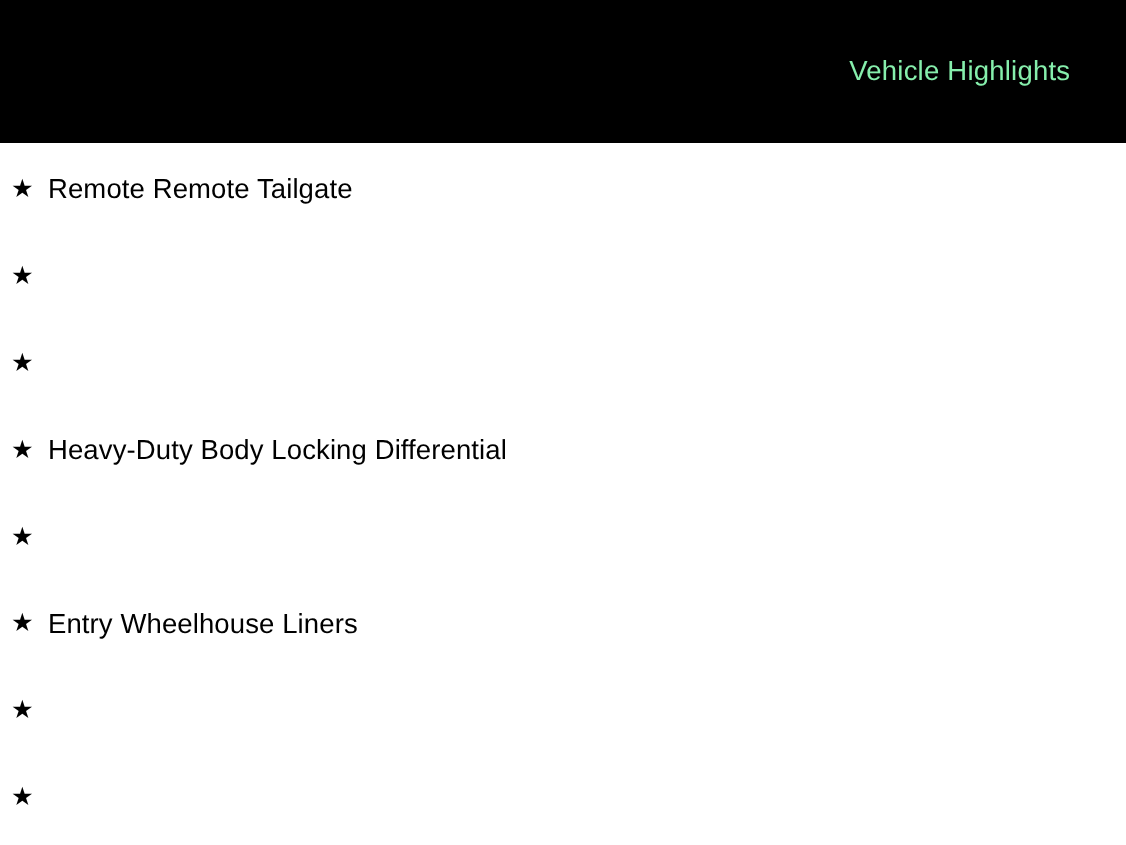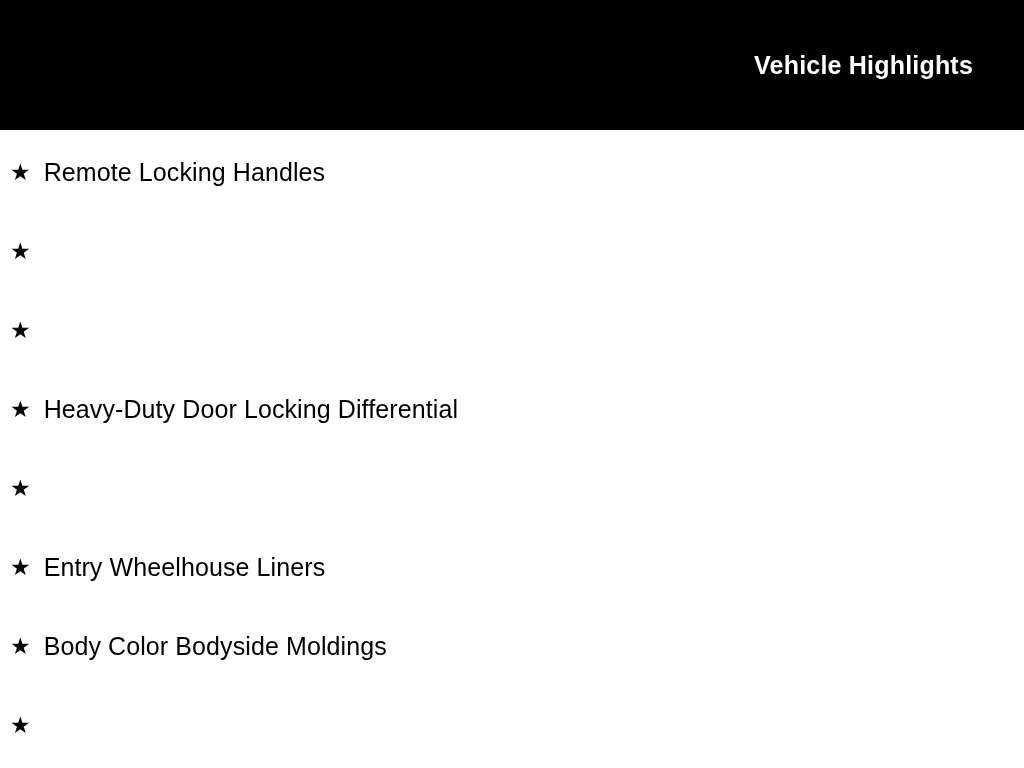--- a/index.html
+++ b/index.html
@@ -20,23 +20,23 @@
   .header-bar {
     width: 100%;
     height: 130px;
     background: #000000;
     display: flex;
     align-items: center;
     justify-content: flex-end;
     padding-right: 51px;
   }
   .header-title {
-    color: #ffffff;
+    color: #86efac;
     font-size: 25px;
-    font-weight: 700;
+    font-weight: 400;
     letter-spacing: 0.2px;
     line-height: 1;
   }
   .highlights-list {
     list-style: none;
     margin: 3px 0 0 0;
     padding: 0;
   }
   .highlight-item {
     height: 79px;
@@ -64,41 +64,40 @@
 
 <div class="page">
 
   <div class="header-bar">
     <span class="header-title">Vehicle Highlights</span>
   </div>
 
   <ul class="highlights-list">
     <li class="highlight-item">
       <span class="star">★</span>
-      <span class="item-label">Remote Locking Handles</span>
+      <span class="item-label">Remote Remote Tailgate</span>
     </li>
     <li class="highlight-item">
       <span class="star">★</span>
     </li>
     <li class="highlight-item">
       <span class="star">★</span>
     </li>
     <li class="highlight-item">
       <span class="star">★</span>
-      <span class="item-label">Heavy-Duty Door Locking Differential</span>
+      <span class="item-label">Heavy-Duty Body Locking Differential</span>
     </li>
     <li class="highlight-item">
       <span class="star">★</span>
     </li>
     <li class="highlight-item">
       <span class="star">★</span>
       <span class="item-label">Entry Wheelhouse Liners</span>
     </li>
     <li class="highlight-item">
       <span class="star">★</span>
-      <span class="item-label">Body Color Bodyside Moldings</span>
     </li>
     <li class="highlight-item">
       <span class="star">★</span>
     </li>
   </ul>
 
 </div>
 
 </body></html>

